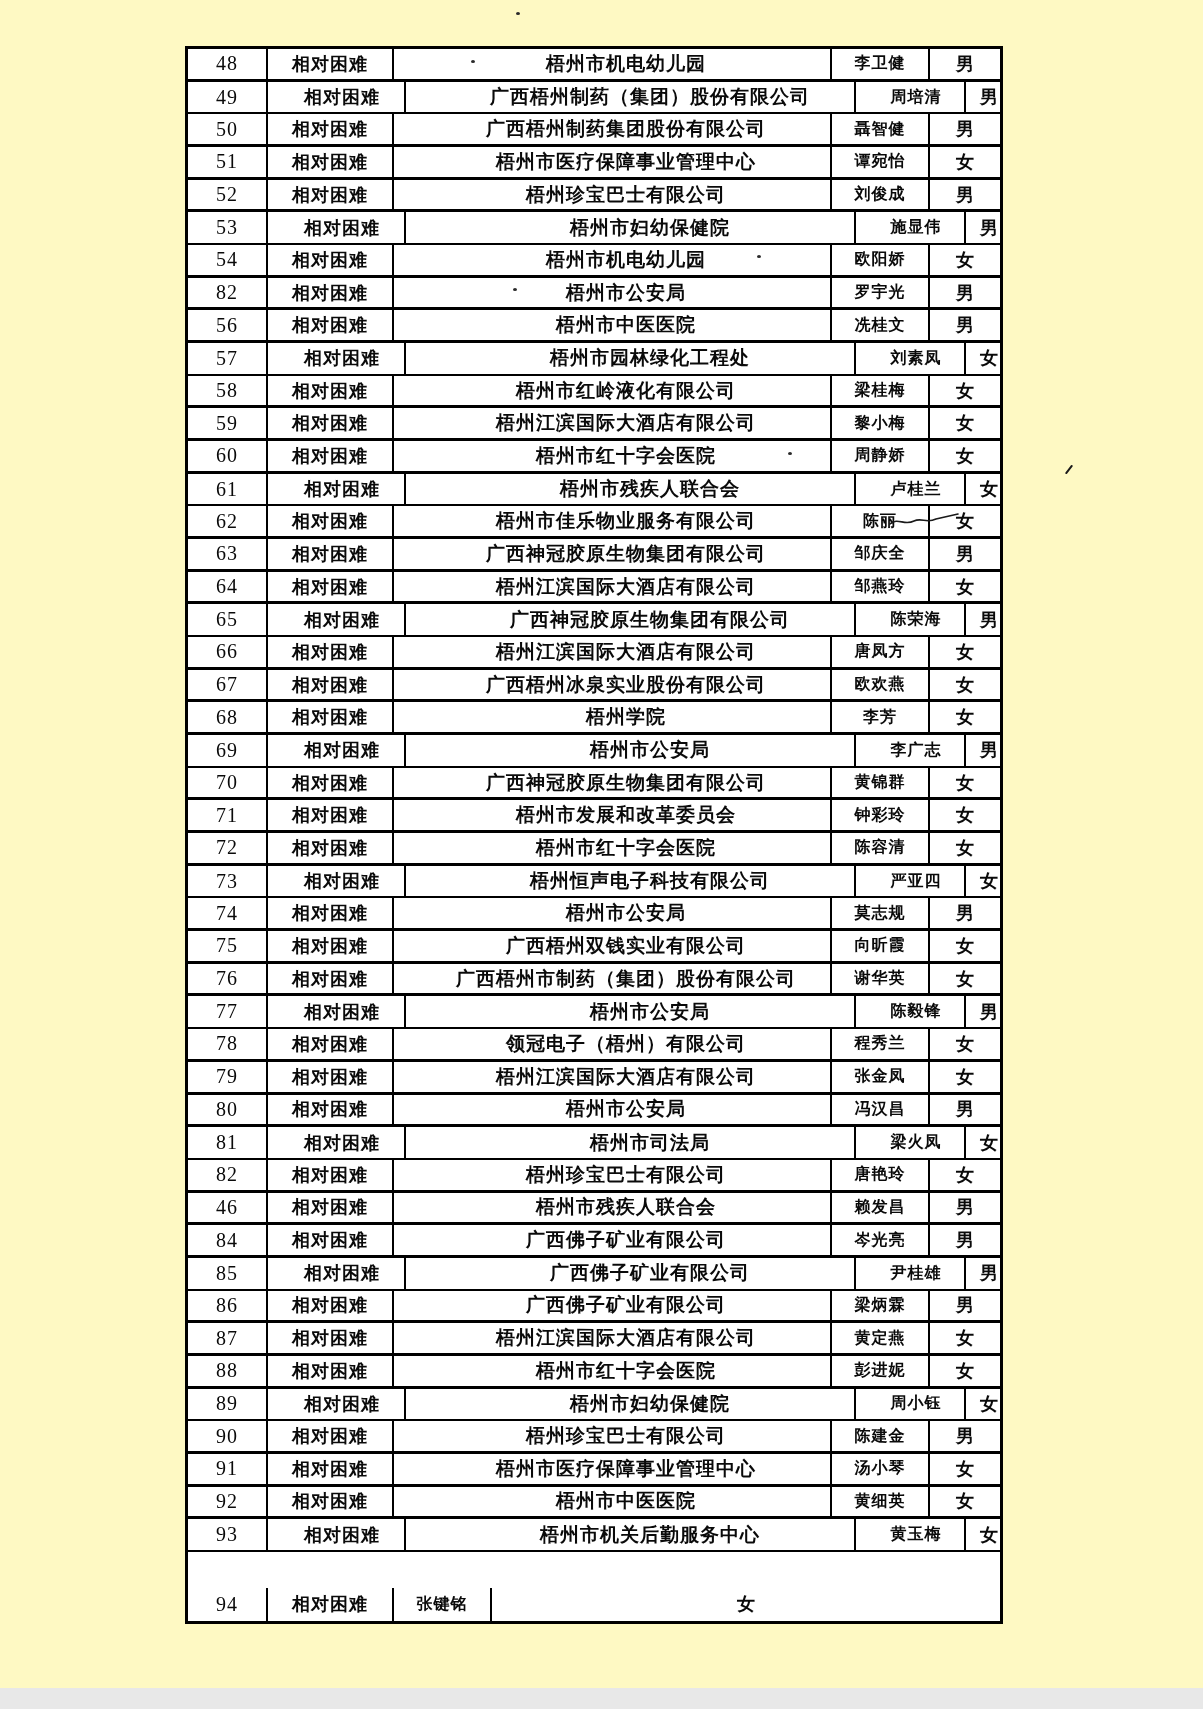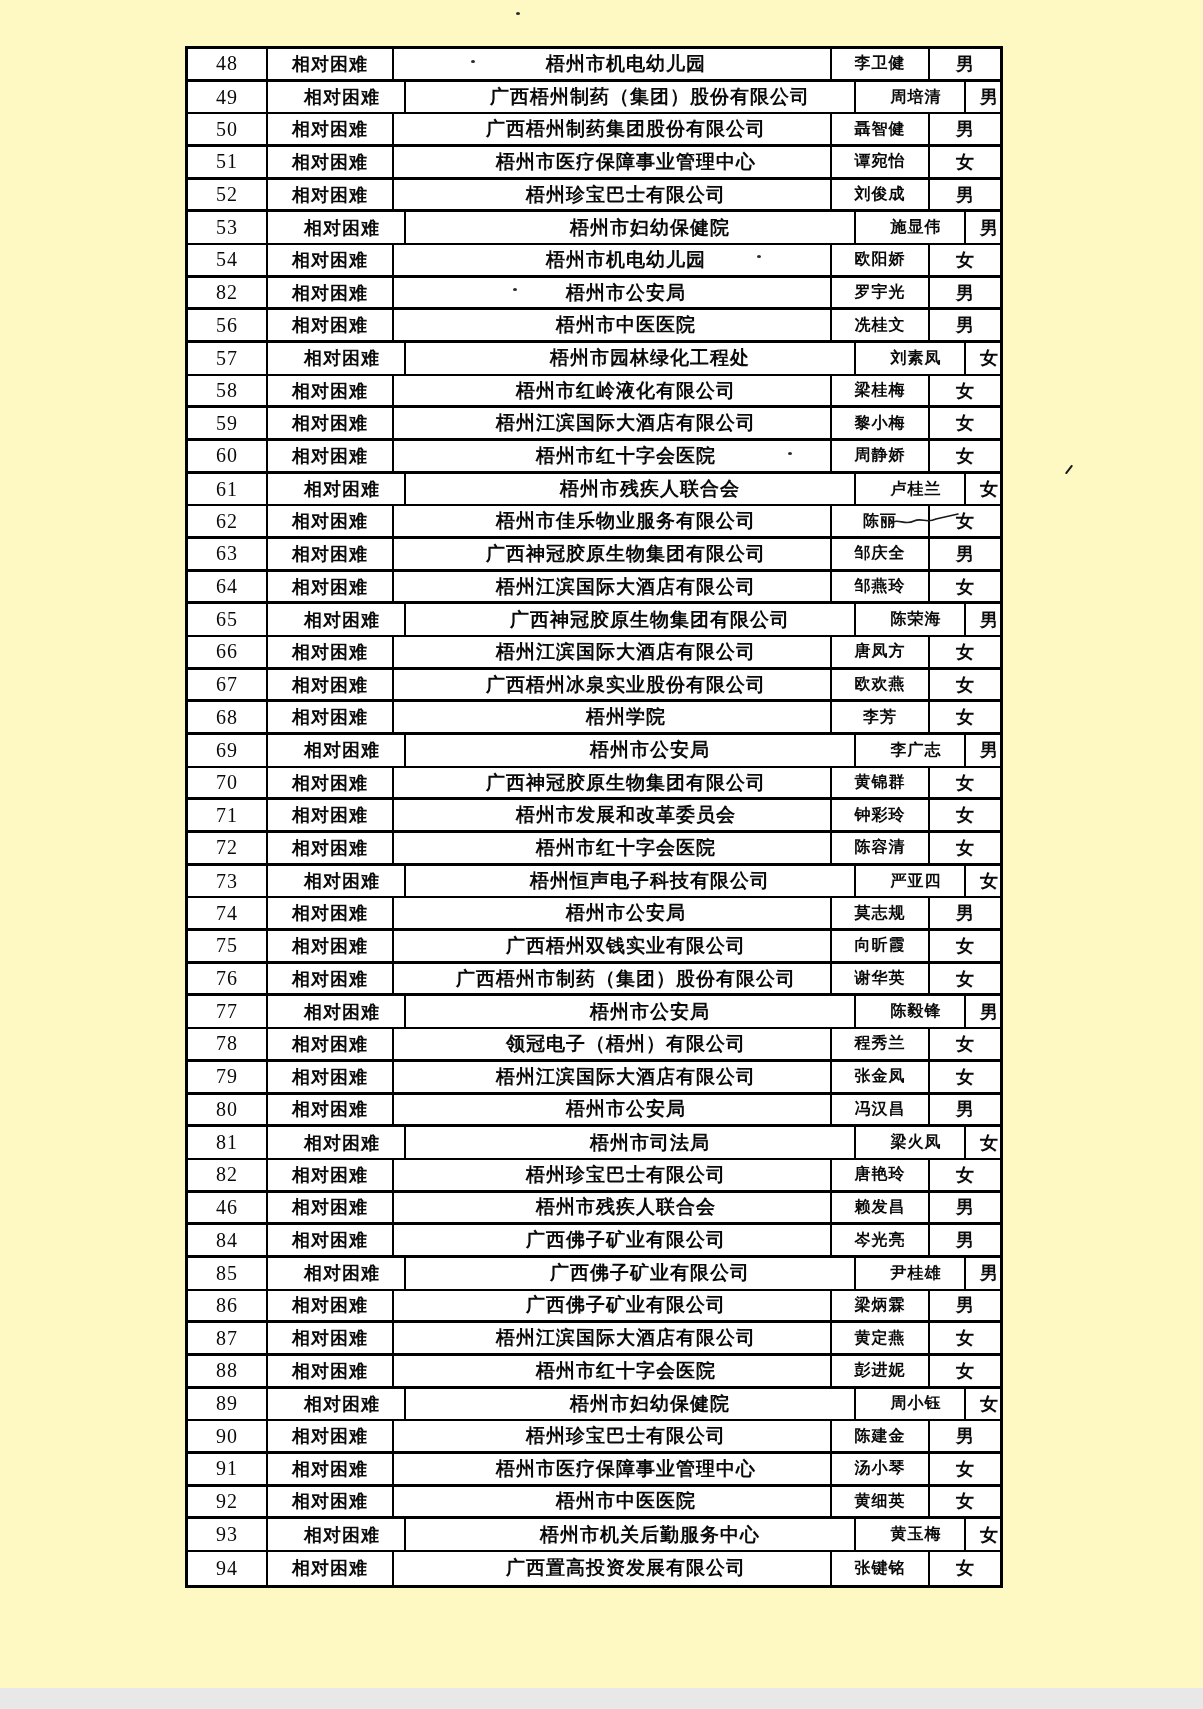--- a/index.html
+++ b/index.html
@@ -19,21 +19,21 @@
     background:#fff;
   }
   .row{
     display:flex;
     height:32.68px;
     box-sizing:border-box;
     border-bottom:3px solid #000;
     position:relative;
   }
   .row:nth-child(4n+2){border-bottom-width:2px;gap:12px;}
-  .row:last-child{border-bottom:none;}
+  .row:last-child{border-bottom:none;margin-top:36px;}
   .cell{
     box-sizing:border-box;
     display:flex;
     align-items:center;
     justify-content:center;
     color:#0a0a0a;
     border-right:2px solid #000;
     overflow:visible;
     white-space:nowrap;
   }
@@ -566,21 +566,20 @@
     <div class="cell c-name">
       <span class="nm">黄玉梅</span>
 
     </div>
     <div class="cell c-sex">女</div>
   </div>
 
   <div class="row">
     <div class="cell c-no">94</div>
     <div class="cell c-cat">相对困难</div>
-    <div class="cell c-org">广西置高投资发展有限公司</div>
     <div class="cell c-name">
       <span class="nm">张键铭</span>
 
     </div>
     <div class="cell c-sex">女</div>
   </div>
 </div>
 <div class="art-dot" style="left: 516px; top: 12px;"></div>
     <div class="art-dot" style="left: 471px; top: 60px;"></div>
     <div class="art-dot" style="left: 513px; top: 288px;"></div>

